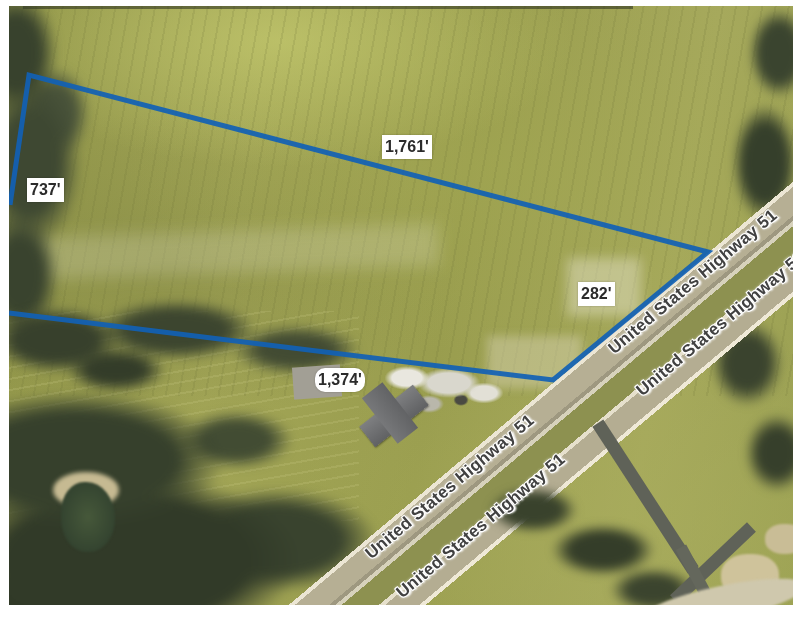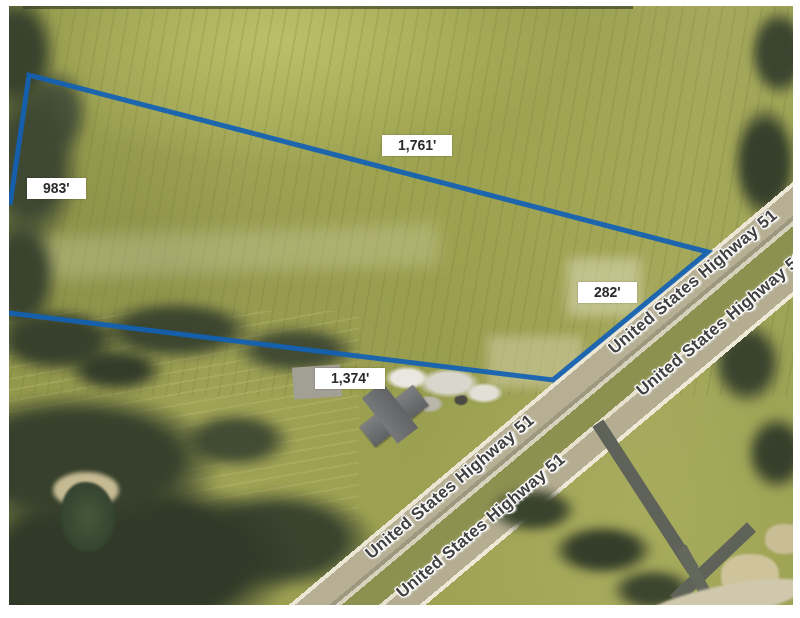--- a/index.html
+++ b/index.html
@@ -96,27 +96,27 @@
       radial-gradient(8px 6px at 34px 38px,#54544a 60%, rgba(84,84,74,0) 85%);}
   .roof-a{left:351px;top:397px;width:68px;height:26px;transform:rotate(-38deg);z-index:5;
     background:linear-gradient(#7e7f81,#606163);box-shadow:0 1px 2px rgba(0,0,0,.4);}
   .roof-b{left:368px;top:378px;width:26px;height:58px;transform:rotate(-38deg);z-index:5;
     background:linear-gradient(90deg,#77787a,#626365);}
   .shed{left:284px;top:360px;width:48px;height:32px;background:#a29f95;transform:rotate(-4deg);z-index:5;filter:blur(.5px);}
 
   svg.bounds{left:0;top:0;width:784px;height:599px;z-index:6;}
 
   .meas{
-    z-index:7;background:#ffffff;color:#2b2b2b;font-size:14px;font-weight:600;
-    padding:3px 16px;line-height:1.1;box-shadow:0 0 2px rgba(0,0,0,.25);white-space:nowrap;
+    z-index:7;background:#ffffff;color:#2b2b2b;font-size:16px;font-weight:600;
+    padding:3px 3px;line-height:1.1;box-shadow:0 0 2px rgba(0,0,0,.25);white-space:nowrap;
   }
   .m-left{left:18px;top:172px;}
   .m-top{left:373px;top:129px;}
   .m-right{left:569px;top:276px;}
-  .m-bottom{left:306px;top:362px;}
+  .m-bottom{left:306px;top:362px;border-radius:10px;}
 
   .hwy{
     z-index:7;white-space:nowrap;font-size:17px;font-weight:700;color:#414141;letter-spacing:.3px;
     transform:translate(-50%,-50%) rotate(-40deg);
     text-shadow:
       -1px -1px 0 #fff, 1px -1px 0 #fff, -1px 1px 0 #fff, 1px 1px 0 #fff,
       0 0 3px #fff, 0 0 4px #fff, 2px 2px 2px #fff;
   }
   .hwy-a{left:684px;top:276px;}
   .hwy-b{left:712px;top:318px;}
@@ -153,21 +153,21 @@
 
   <div class="clutter"></div>
   <div class="roof-a"></div>
   <div class="roof-b"></div>
   <div class="shed"></div>
 
   <svg class="bounds" viewBox="0 0 784 599">
     <polyline points="1,199 20,69 699,246 544,374 0,307" fill="none" stroke-width="5" stroke-linejoin="miter" stroke-opacity="0.92" stroke="#1161b5"></polyline>
   </svg>
 
-  <div class="meas m-left">983'</div>
+  <div class="meas m-left">737'</div>
   <div class="meas m-top">1,761'</div>
   <div class="meas m-right">282'</div>
   <div class="meas m-bottom">1,374'</div>
 
   <div class="hwy hwy-a">United States Highway 51</div>
   <div class="hwy hwy-b">United States Highway 51</div>
   <div class="hwy hwy-c">United States Highway 51</div>
   <div class="hwy hwy-d">United States Highway 51</div>
 </div>
 

